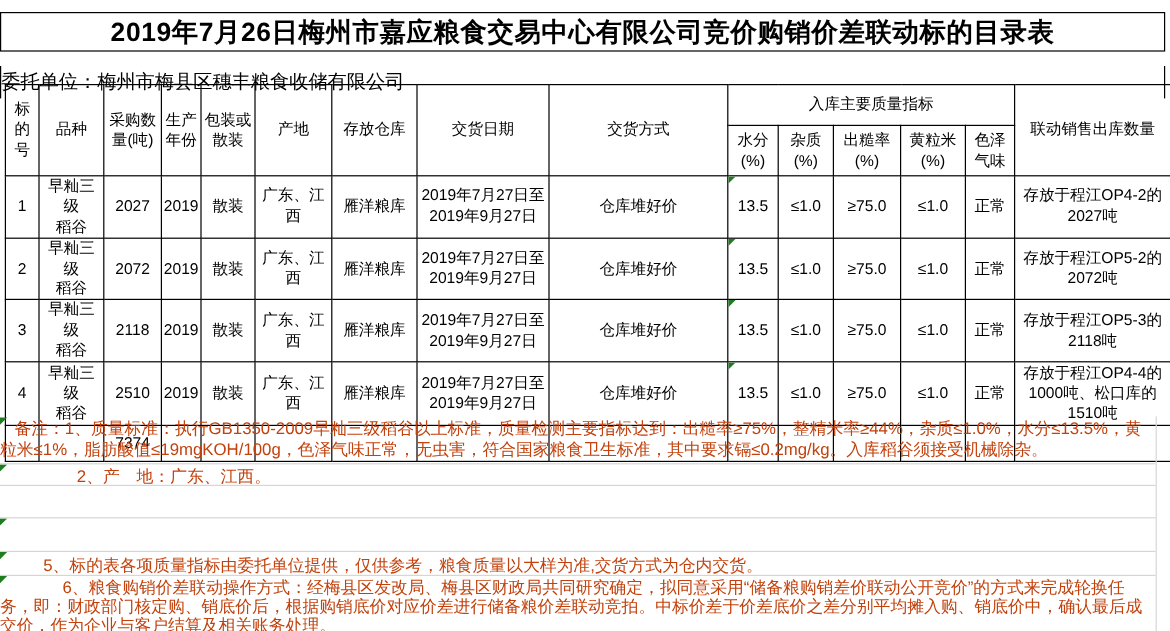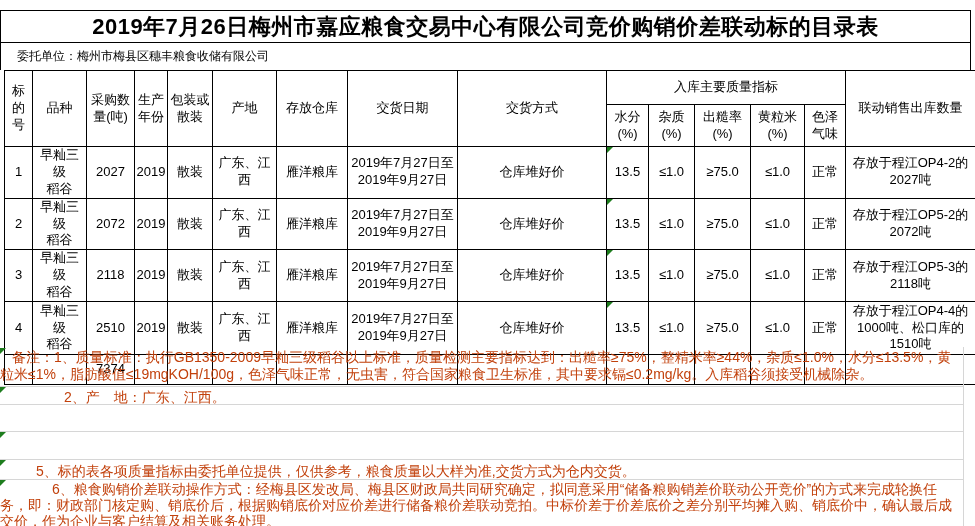--- a/index.html
+++ b/index.html
@@ -18,25 +18,25 @@
     position: absolute; left: 0; top: 0;
     width: 971px; height: 33px;
     border: 1px solid #000;
     text-align: center;
     font-size: 22px; font-weight: bold;
     line-height: 31px;
     letter-spacing: 0.5px;
     white-space: nowrap;
   }
   .consignor-cell {
-    position: absolute; left: 0; top: 33px;
+    position: absolute; left: 0; top: 45px;
     width: 971px; height: 27px;
     border-left: 1px solid #000; border-right: 1px solid #000;
-    font-size: 12px; line-height: 27px;
-    padding-left: 16px;
+    font-size: 16px; line-height: 27px;
+    padding-left: 0;
   }
   table.bid-table {
     position: absolute; left: 4px; top: 60px;
     width: 971px;
     border-collapse: collapse;
     table-layout: fixed;
   }
   .bid-table th, .bid-table td {
     border: 1px solid #000;
     font-size: 13px;

